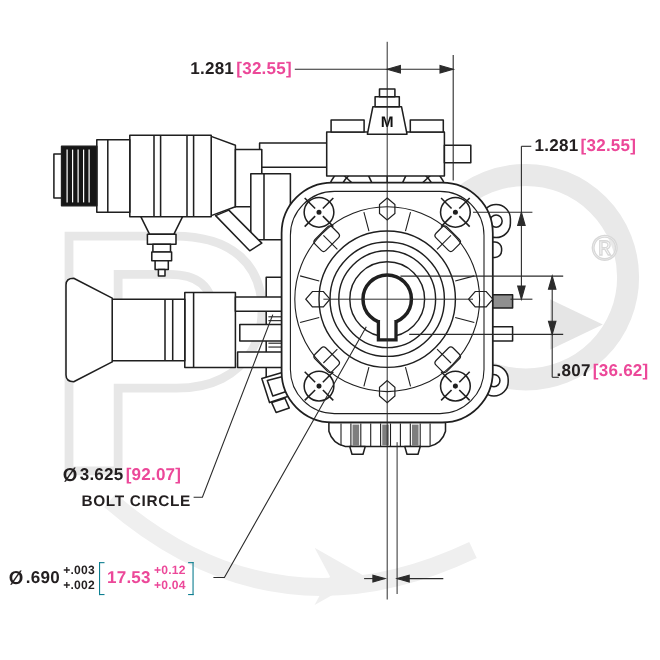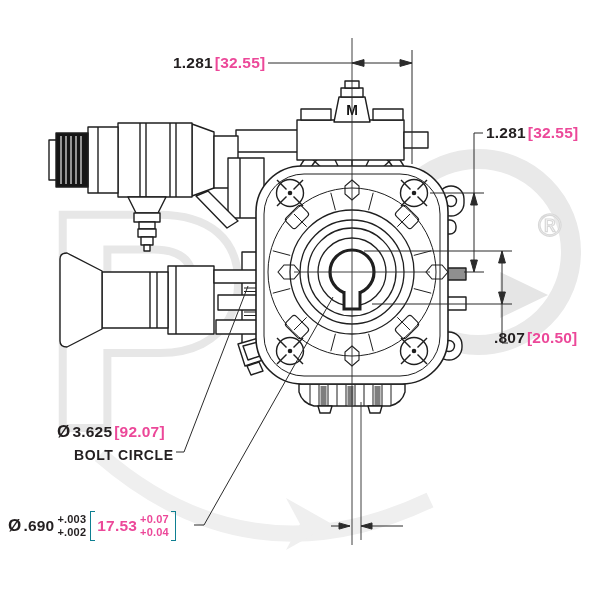--- a/index.html
+++ b/index.html
@@ -277,23 +277,23 @@
   <div class="label" style="left:173px;top:54px;">
     <span>1.281</span>
     <span class="mm-glyph">[32.55]</span>
   </div>
 
   <div class="label" style="left:486px;top:124px;">
     <span>1.281</span>
     <span class="mm-glyph">[32.55]</span>
   </div>
 
-  <div class="label" style="left:494px;top:329px;">
+  <div class="label" style="left:506px;top:329px;">
     <span>.807</span>
-    <span class="mm-glyph">[20.50]</span>
+    <span class="mm-glyph">[36.62]</span>
   </div>
 
   <div class="label" style="left:57px;top:422px;">
     <span class="sym">Ø</span>
     <span>3.625</span>
     <span class="mm-glyph">[92.07]</span>
   </div>
   <div class="label sub" style="left:74px;top:447px;">
     <span>BOLT CIRCLE</span>
   </div>
@@ -301,20 +301,20 @@
   <div class="label" style="left:8px;top:510px;height:32px;">
     <span class="sym">Ø</span>
     <span>.690</span>
     <span class="stack">
       <span>+.003</span>
       <span>+.002</span>
     </span>
     <span class="brk l"></span>
     <span class="mm">17.53</span>
     <span class="stack mm">
-      <span>+0.07</span>
+      <span>+0.12</span>
       <span>+0.04</span>
     </span>
     <span class="brk r"></span>
   </div>
 
 
 </div>
 
 </body></html>

